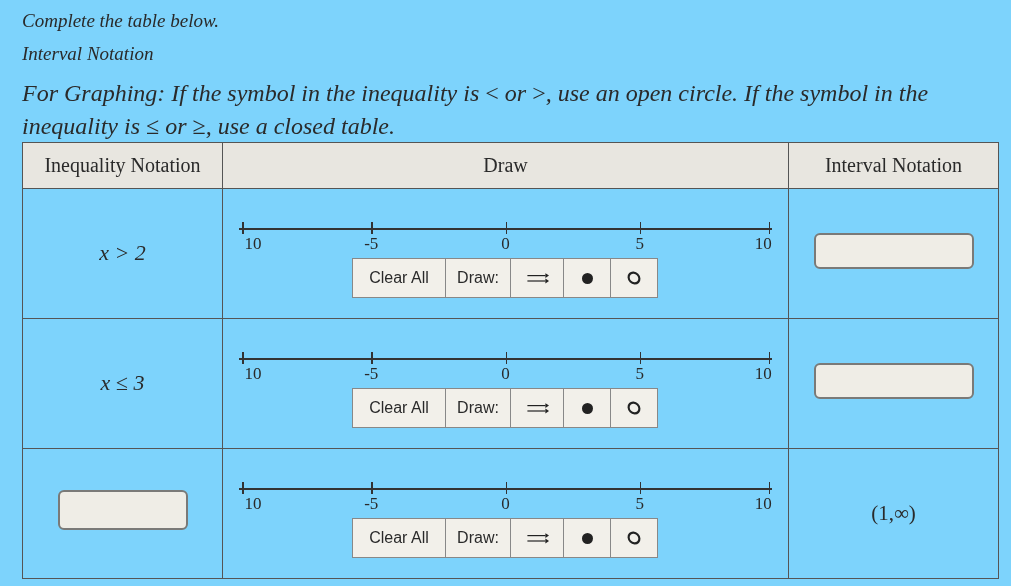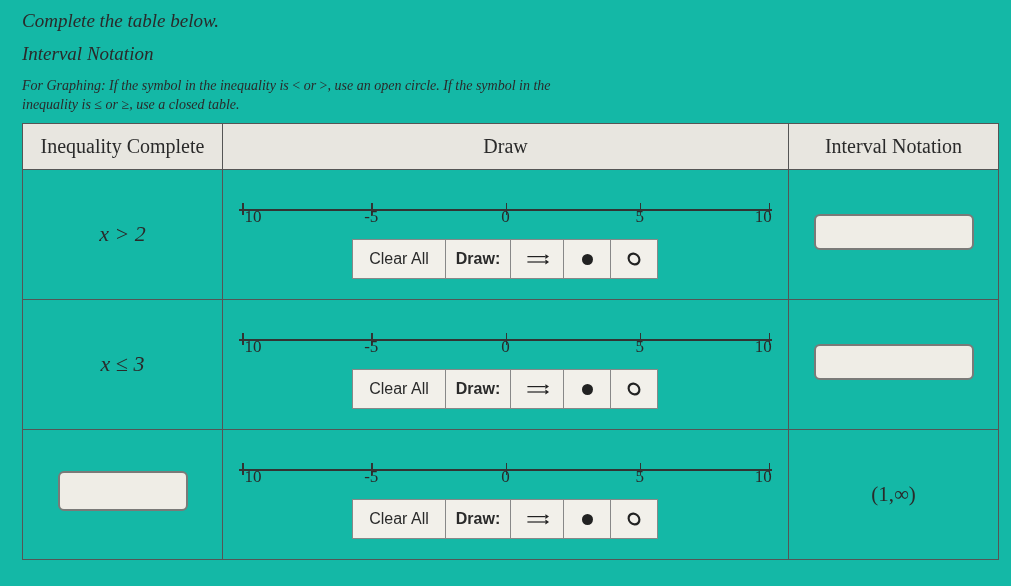--- a/index.html
+++ b/index.html
@@ -5,38 +5,37 @@
   * { box-sizing: border-box; margin: 0; padding: 0; }
   body {
     font-family: Georgia, 'Times New Roman', serif;
     background: #d8d6d1;
     padding: 0;
     width: 1011px;
     height: 586px;
     overflow: hidden;
   }
   .page {
-    background: #14b8a6;
+    background: #7dd3fc;
     padding: 8px 12px 0 22px;
     height: 100%;
     color: #2a2a2a;
   }
   .header-text {
     font-style: italic;
     font-size: 19px;
     line-height: 1.4;
     margin-bottom: 6px;
   }
   .header-line1 { font-size: 19px; }
   .header-line2 { font-size: 19px; margin-bottom: 10px; }
   .instructions {
     font-style: italic;
-    font-size: 14px;
+    font-size: 24px;
     line-height: 1.35;
-    margin-bottom: 8px;
   }
   .sym { font-style: normal; }
   table.main {
     width: 100%;
     border-collapse: collapse;
     table-layout: fixed;
   }
   table.main th, table.main td {
     border: 1px solid #555;
     padding: 6px 8px;
@@ -74,21 +73,21 @@
   }
   .nl-tick {
     position: absolute;
     top: 8px;
     width: 1.5px;
     height: 12px;
     background: #333;
   }
   .nl-label {
     position: absolute;
-    top: 12px;
+    top: 20px;
     font-size: 17px;
     transform: translateX(-50%);
     font-style: normal;
   }
   .tools {
     display: flex;
     justify-content: center;
     align-items: center;
     gap: 0;
     margin-top: 4px;
@@ -99,21 +98,21 @@
     height: 40px;
     display: inline-flex;
     align-items: center;
     justify-content: center;
     font-size: 16px;
     font-family: Arial, sans-serif;
     padding: 0 14px;
     margin-left: -1px;
   }
   .tool-btn.clear { width: 94px; padding: 0 8px; }
-  .tool-btn.draw { width: 66px; padding: 0 6px; font-weight: bold; }
+  .tool-btn.draw { width: 66px; padding: 0 6px; }
   .tool-btn.icon { width: 48px; }
   .tool-btn.icon.ray { width: 54px; }
   .ray-svg { width: 34px; height: 20px; }
   .dot-filled {
     width: 11px; height: 11px;
     background: #222;
     border-radius: 50%;
   }
   .dot-open {
     width: 12px; height: 12px;
@@ -159,21 +158,21 @@
   </div>
 
   <table class="main">
     <colgroup>
       <col class="col-ineq">
         <col class="col-graph">
         <col class="col-int">
     </colgroup>
     <thead>
       <tr>
-        <th>Inequality Complete</th>
+        <th>Inequality Notation</th>
         <th>Draw</th>
         <th>Interval Notation</th>
       </tr>
     </thead>
     <tbody>
 
       <tr>
         <td class="ineq-cell">
           <span class="var">x</span><span> &gt; </span><span>2</span>
         </td>

